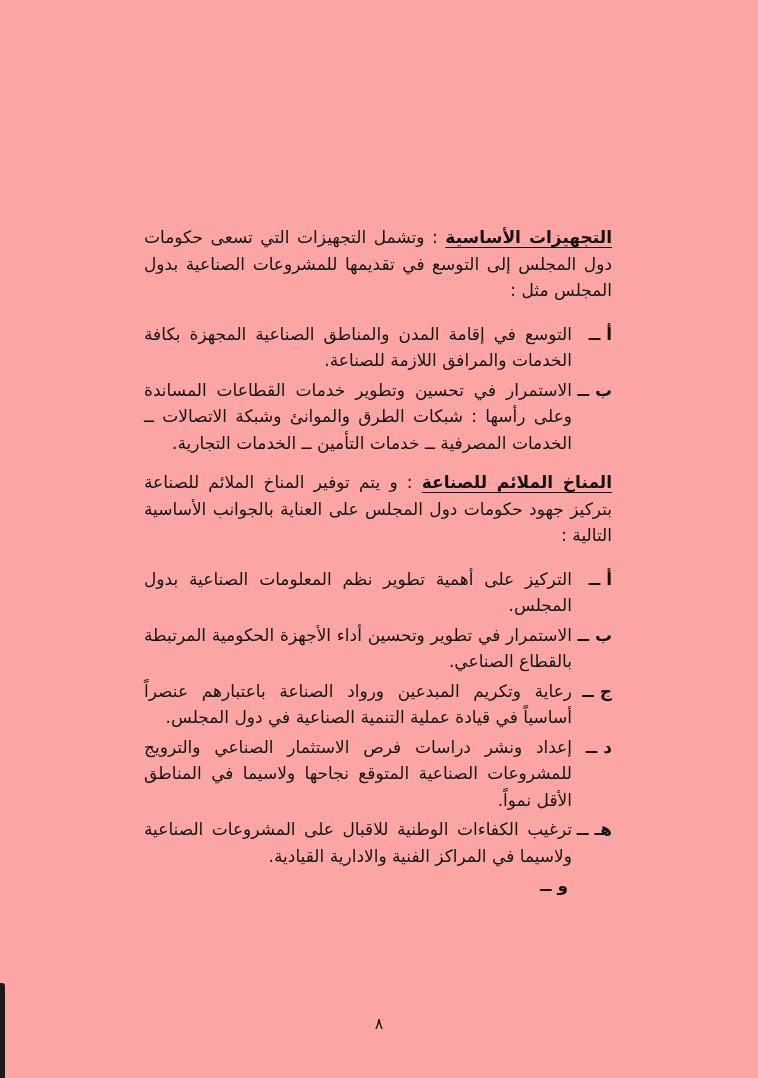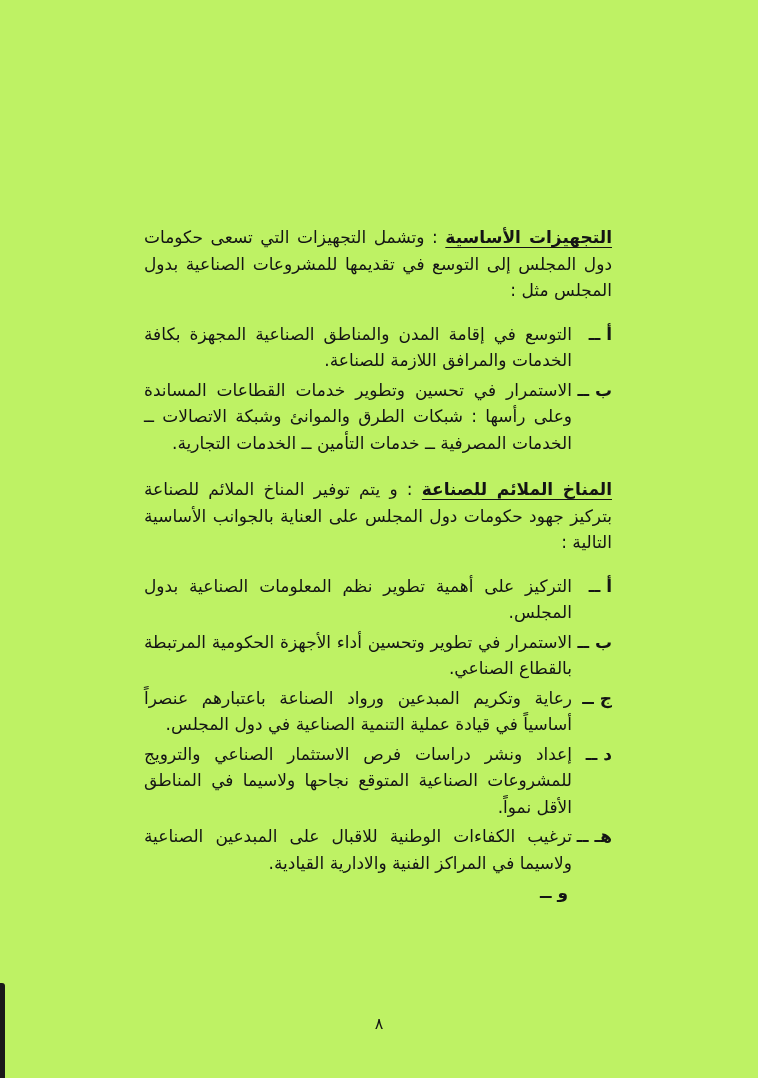--- a/index.html
+++ b/index.html
@@ -4,21 +4,21 @@
 <style>
   * { margin: 0; padding: 0; box-sizing: border-box; }
   html, body {
     width: 758px; height: 1078px;
     background: #f7f6f3;
     font-family: "DejaVu Sans", sans-serif;
   }
   .page {
     position: relative;
     width: 758px; height: 1078px;
-    background: #bef264;
+    background: #fca5a5;
     overflow: hidden;
   }
   .scan-artifact {
     position: absolute;
     left: 0; bottom: 0;
     width: 5px; height: 95px;
     background: #1a1a1a;
     border-radius: 0 3px 0 0;
   }
   .content {
@@ -27,21 +27,21 @@
     right: 146px;
     width: 468px;
     direction: rtl;
     text-align: justify;
     color: #141414;
     font-size: 17px;
     line-height: 26.5px;
     letter-spacing: 0;
   }
   .para { margin-bottom: 17px; }
-  .para.section-gap { margin-top: 20px; }
+  .para.section-gap { margin-top: 13px; }
   .heading {
     font-weight: bold;
     text-decoration: underline;
     text-underline-offset: 4px;
   }
   .list { margin-bottom: 4px; }
   .item {
     display: flex;
     direction: rtl;
     margin-bottom: 3px;
@@ -100,21 +100,21 @@
       <div class="item">
         <span class="marker">ج ــ</span>
         <span class="item-text">رعاية وتكريم المبدعين ورواد الصناعة باعتبارهم عنصراً أساسياً في قيادة عملية التنمية الصناعية في دول المجلس.</span>
       </div>
       <div class="item">
         <span class="marker">د ــ</span>
         <span class="item-text">إعداد ونشر دراسات فرص الاستثمار الصناعي والترويج للمشروعات الصناعية المتوقع نجاحها ولاسيما في المناطق الأقل نمواً.</span>
       </div>
       <div class="item">
         <span class="marker">هـ ــ</span>
-        <span class="item-text">ترغيب الكفاءات الوطنية للاقبال على المبدعين الصناعية ولاسيما في المراكز الفنية والادارية القيادية.</span>
+        <span class="item-text">ترغيب الكفاءات الوطنية للاقبال على المشروعات الصناعية ولاسيما في المراكز الفنية والادارية القيادية.</span>
       </div>
       <div class="item indented">
         <span class="marker">و ــ</span>
       </div>
     </div>
 
   </div>
 
   <div class="page-number">٨</div>
 

